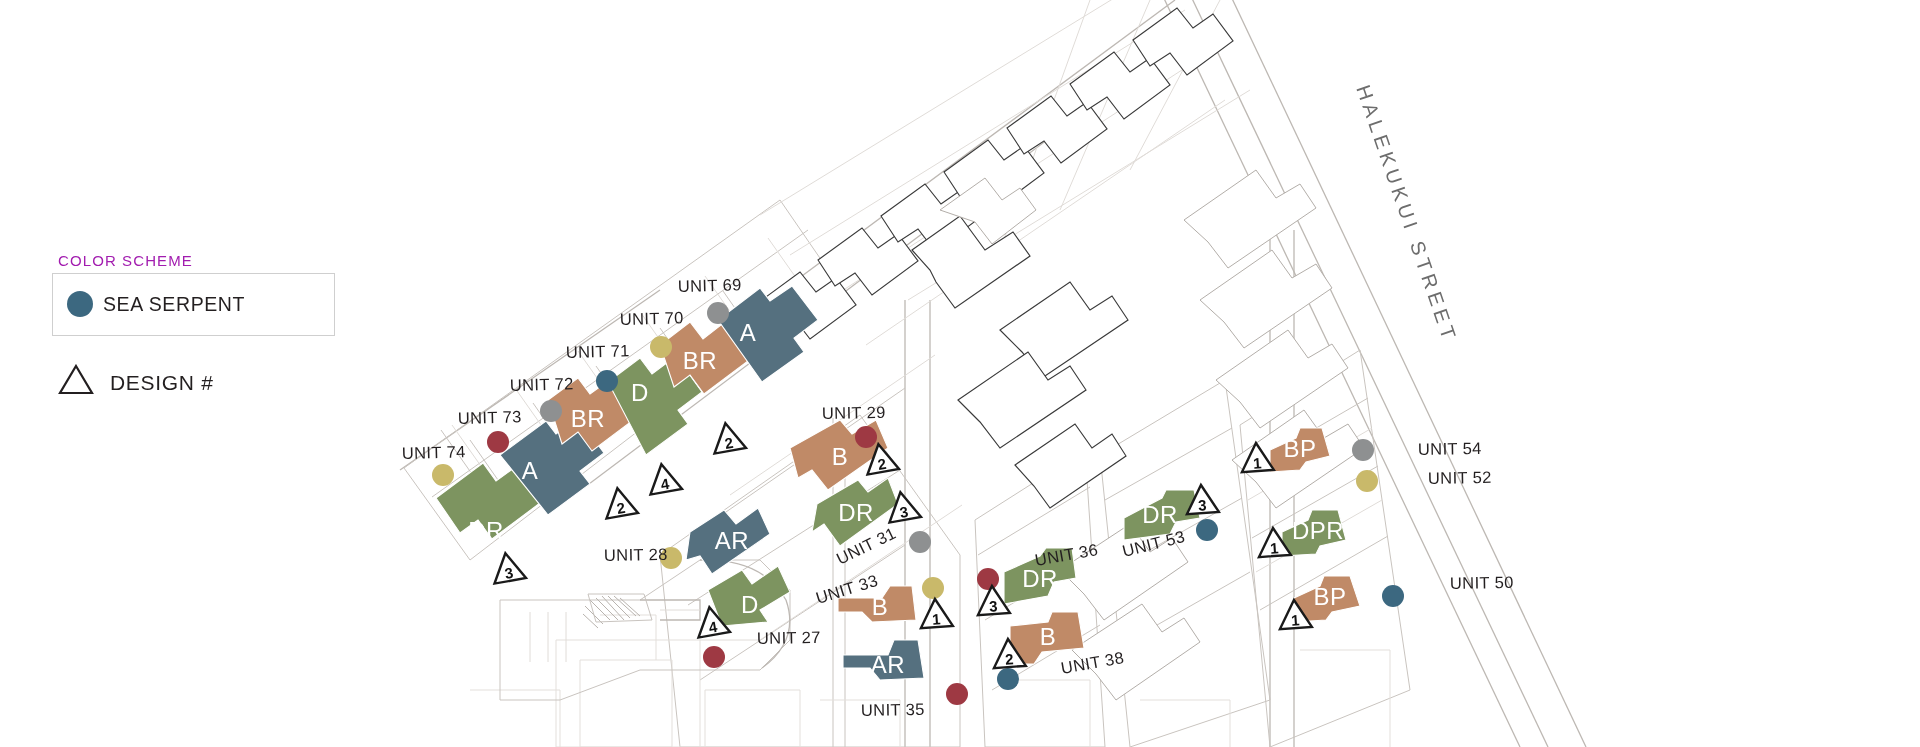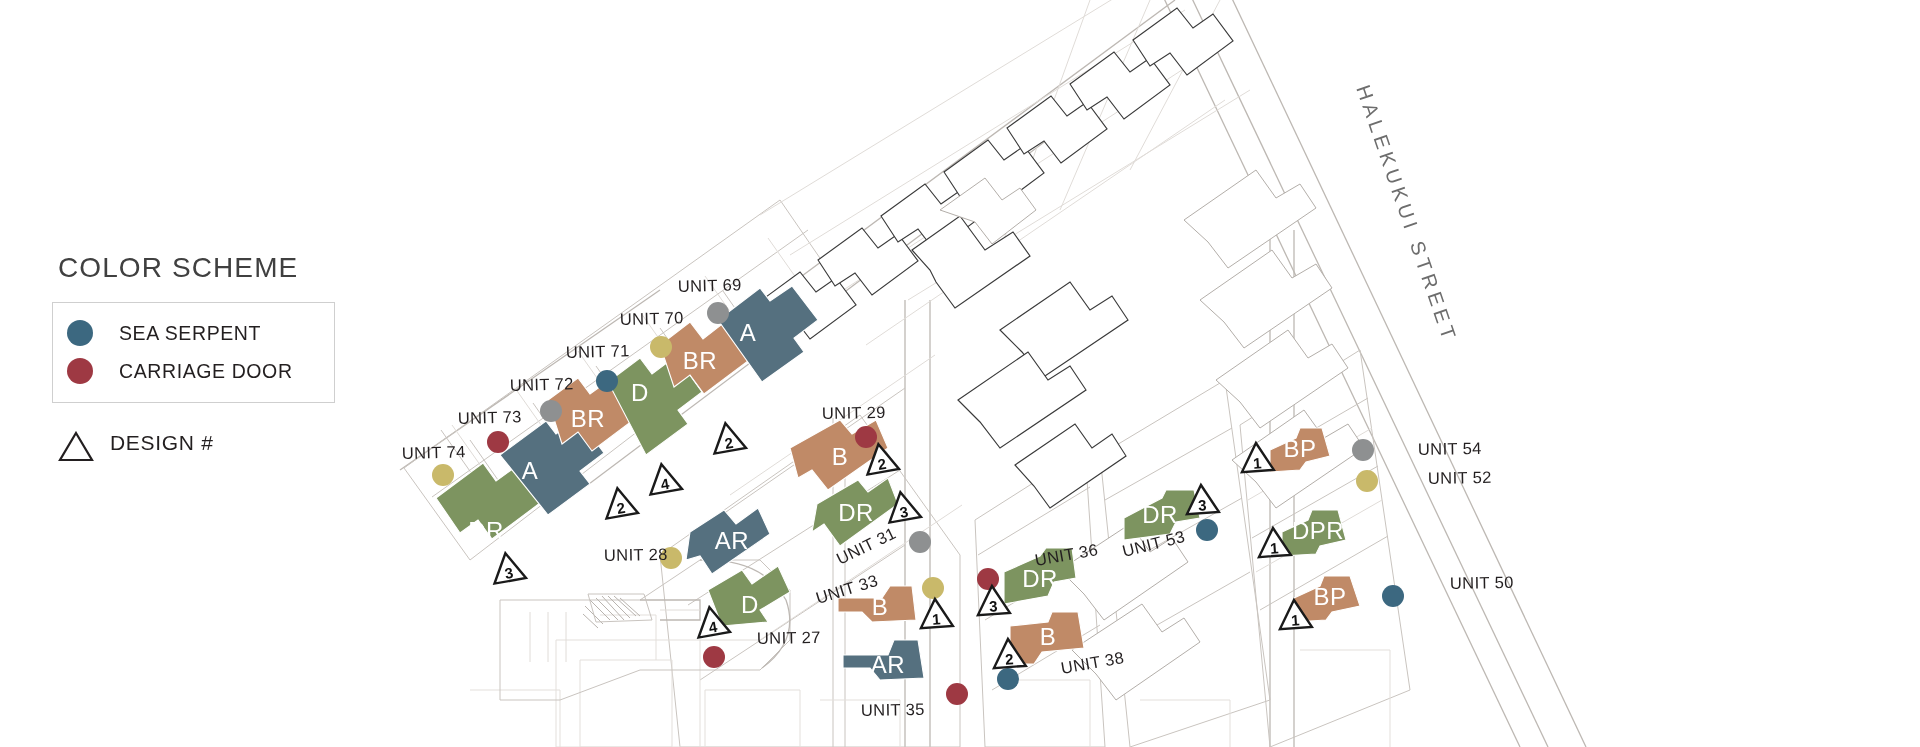--- a/index.html
+++ b/index.html
@@ -2,27 +2,27 @@
 <html><head>
 <meta charset="utf-8">
 <style>
   html,body{margin:0;padding:0;background:#ffffff;}
   body{width:1920px;height:747px;overflow:hidden;position:relative;
        font-family:"Liberation Sans","DejaVu Sans",sans-serif;color:#231f20;}
   #root{position:absolute;inset:0;width:1920px;height:747px;background:#fff;}
 
   
   #legend{position:absolute;left:52px;top:252px;width:290px;}
-  #legend-title{font-size:28px;letter-spacing:1.1px;color:#404040;font-weight:400;
-                margin:0 0 18px 6px;white-space:nowrap;}
+  #legend-title{font-size:15px;letter-spacing:1.1px;color:#a21caf;font-weight:400;
+                margin:0 0 4px 6px;white-space:nowrap;}
   #legend-box{border:1px solid #cfcfcf;padding:11px 12px 12px 14px;box-sizing:border-box;width:283px;}
   .legend-row{display:flex;align-items:center;height:38px;}
   .swatch{width:26px;height:26px;border-radius:50%;flex:0 0 26px;}
-  .legend-label{font-size:19.5px;letter-spacing:.6px;margin-left:26px;white-space:nowrap;color:#231f20;}
-  #design-row{display:flex;align-items:flex-start;margin-top:28px;margin-left:6px;}
+  .legend-label{font-size:19.5px;letter-spacing:.6px;margin-left:10px;white-space:nowrap;color:#231f20;}
+  #design-row{display:flex;align-items:flex-end;margin-top:28px;margin-left:6px;}
   #design-row .tri{width:36px;height:31px;flex:0 0 36px;}
   #design-label{font-size:21px;letter-spacing:.7px;margin-left:16px;white-space:nowrap;}
 
   
   #map{position:absolute;left:0;top:0;width:1920px;height:747px;}
   #map svg{display:block;}
 
   .bldg{stroke:#ffffff;stroke-width:1.1;}
   .bcode{fill:#ffffff;font-size:24px;font-family:"Liberation Sans",sans-serif;
          text-anchor:middle;dominant-baseline:central;letter-spacing:.5px;}
@@ -378,24 +378,20 @@
     <div id="legend-title">COLOR SCHEME</div>
 
     <div id="legend-box">
 
       <div class="legend-row">
         <span class="swatch" style="background:#3c6880"></span>
         <span class="legend-label">SEA SERPENT</span>
       </div>
 
 
-      <div class="legend-row">
-        <span class="swatch" style="background:#9e3943"></span>
-        <span class="legend-label">CARRIAGE DOOR</span>
-      </div>
 
 
     </div>
 
     <div id="design-row">
       <span class="tri">
         <svg width="36" height="31" viewBox="0 0 36 31">
           <polygon points="18,2 34,29 2,29" fill="none" stroke="#231f20" stroke-width="2.2"></polygon>
         </svg>
       </span>

